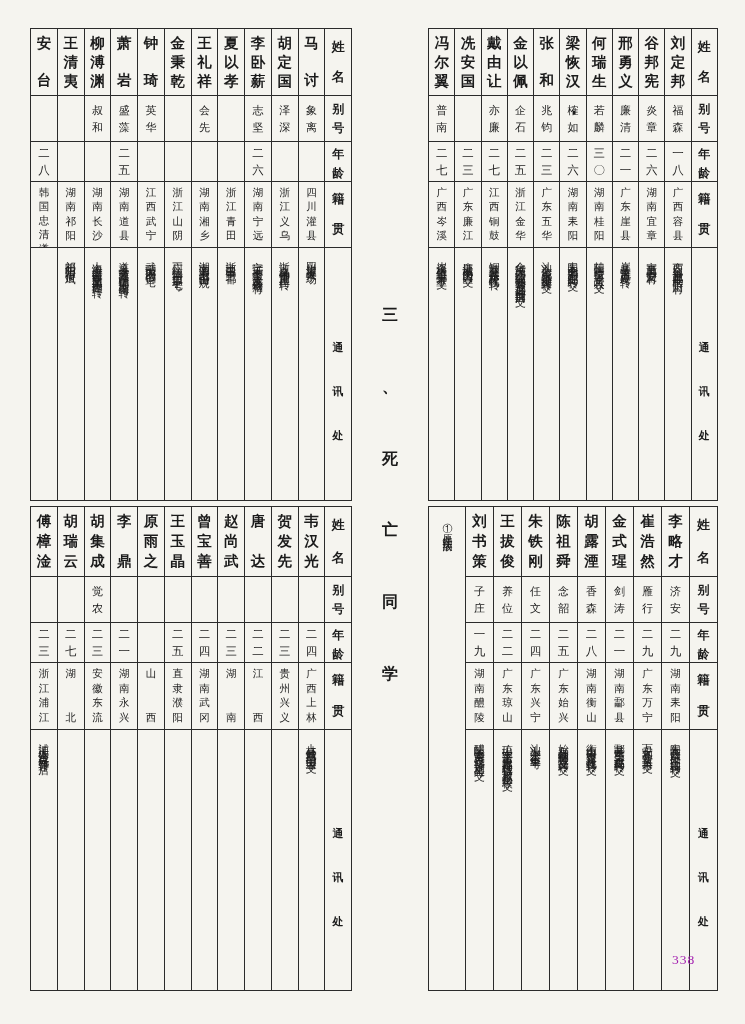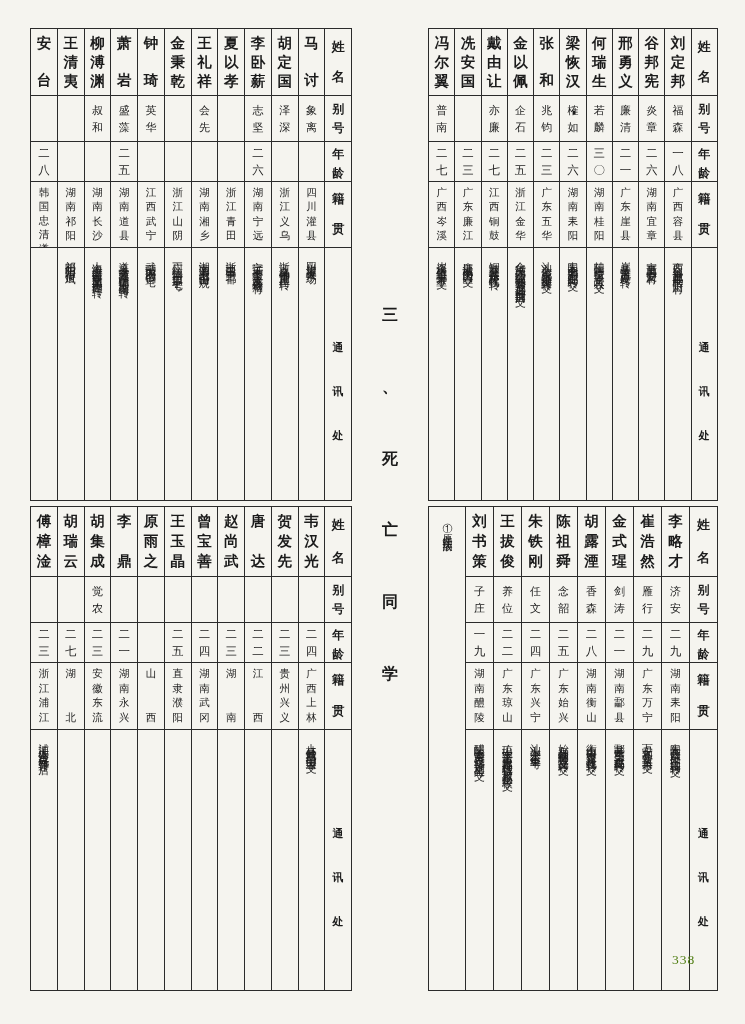--- a/index.html
+++ b/index.html
@@ -28,21 +28,21 @@
   .note-col span{font-size:10px;letter-spacing:1.5px;}
   .cell.lab{font-weight:bold;}
   .cell.lab.name{font-size:13px;padding:9px 0;}
   .cell.lab.alias{justify-content:space-between;padding:5px 0;font-size:12px;}
   .cell.lab.age{justify-content:space-between;padding:4px 0;font-size:12px;}
   .cell.lab.native{font-size:12.5px;padding:9px 0;}
   .cell.lab.addr{justify-content:center;gap:42px;font-size:12.5px;}
   .center-title{position:absolute;left:352px;top:295px;width:76px;height:400px;
     display:flex;flex-direction:column;align-items:center;justify-content:space-between;
     font-size:16px;font-weight:bold;padding:10px 0;box-sizing:border-box;}
-  .page-number{position:absolute;left:672px;top:952px;font-size:13.5px;letter-spacing:1px;color:#4d7c0f;}
+  .page-number{position:absolute;left:672px;top:952px;font-size:13.5px;letter-spacing:1px;color:#a21caf;}
   .ch{display:block;}
 </style>
 </head>
 <body>
 
 <div class="page">
   <div class="block block-top-left">
       <div class="col">
         <div class="cell lab name">
           <span class="ch">姓</span>

